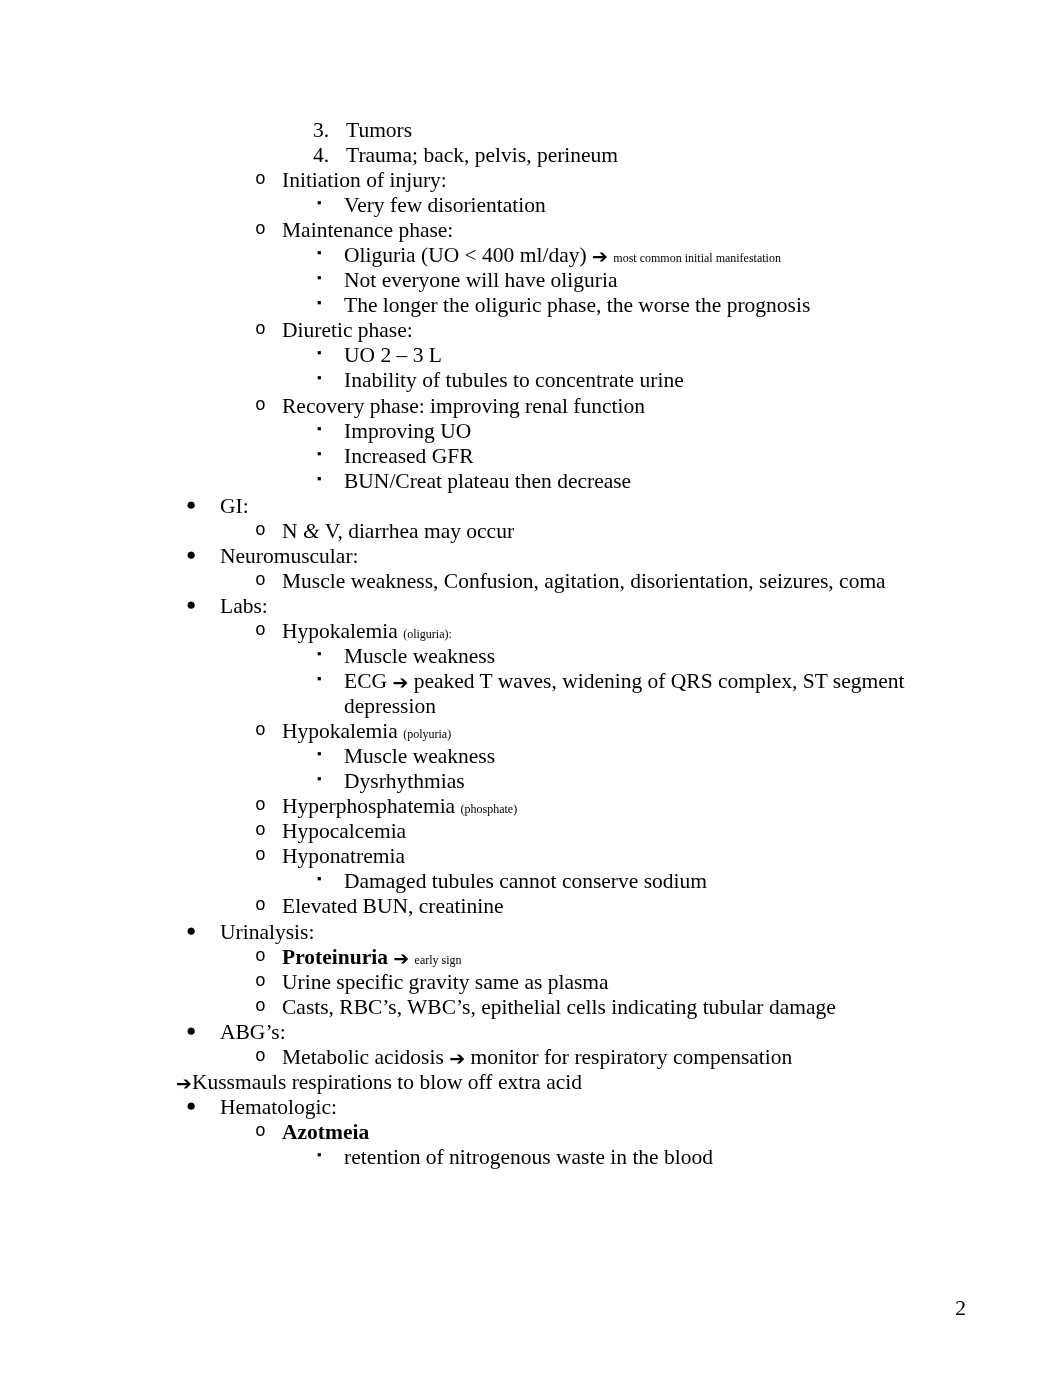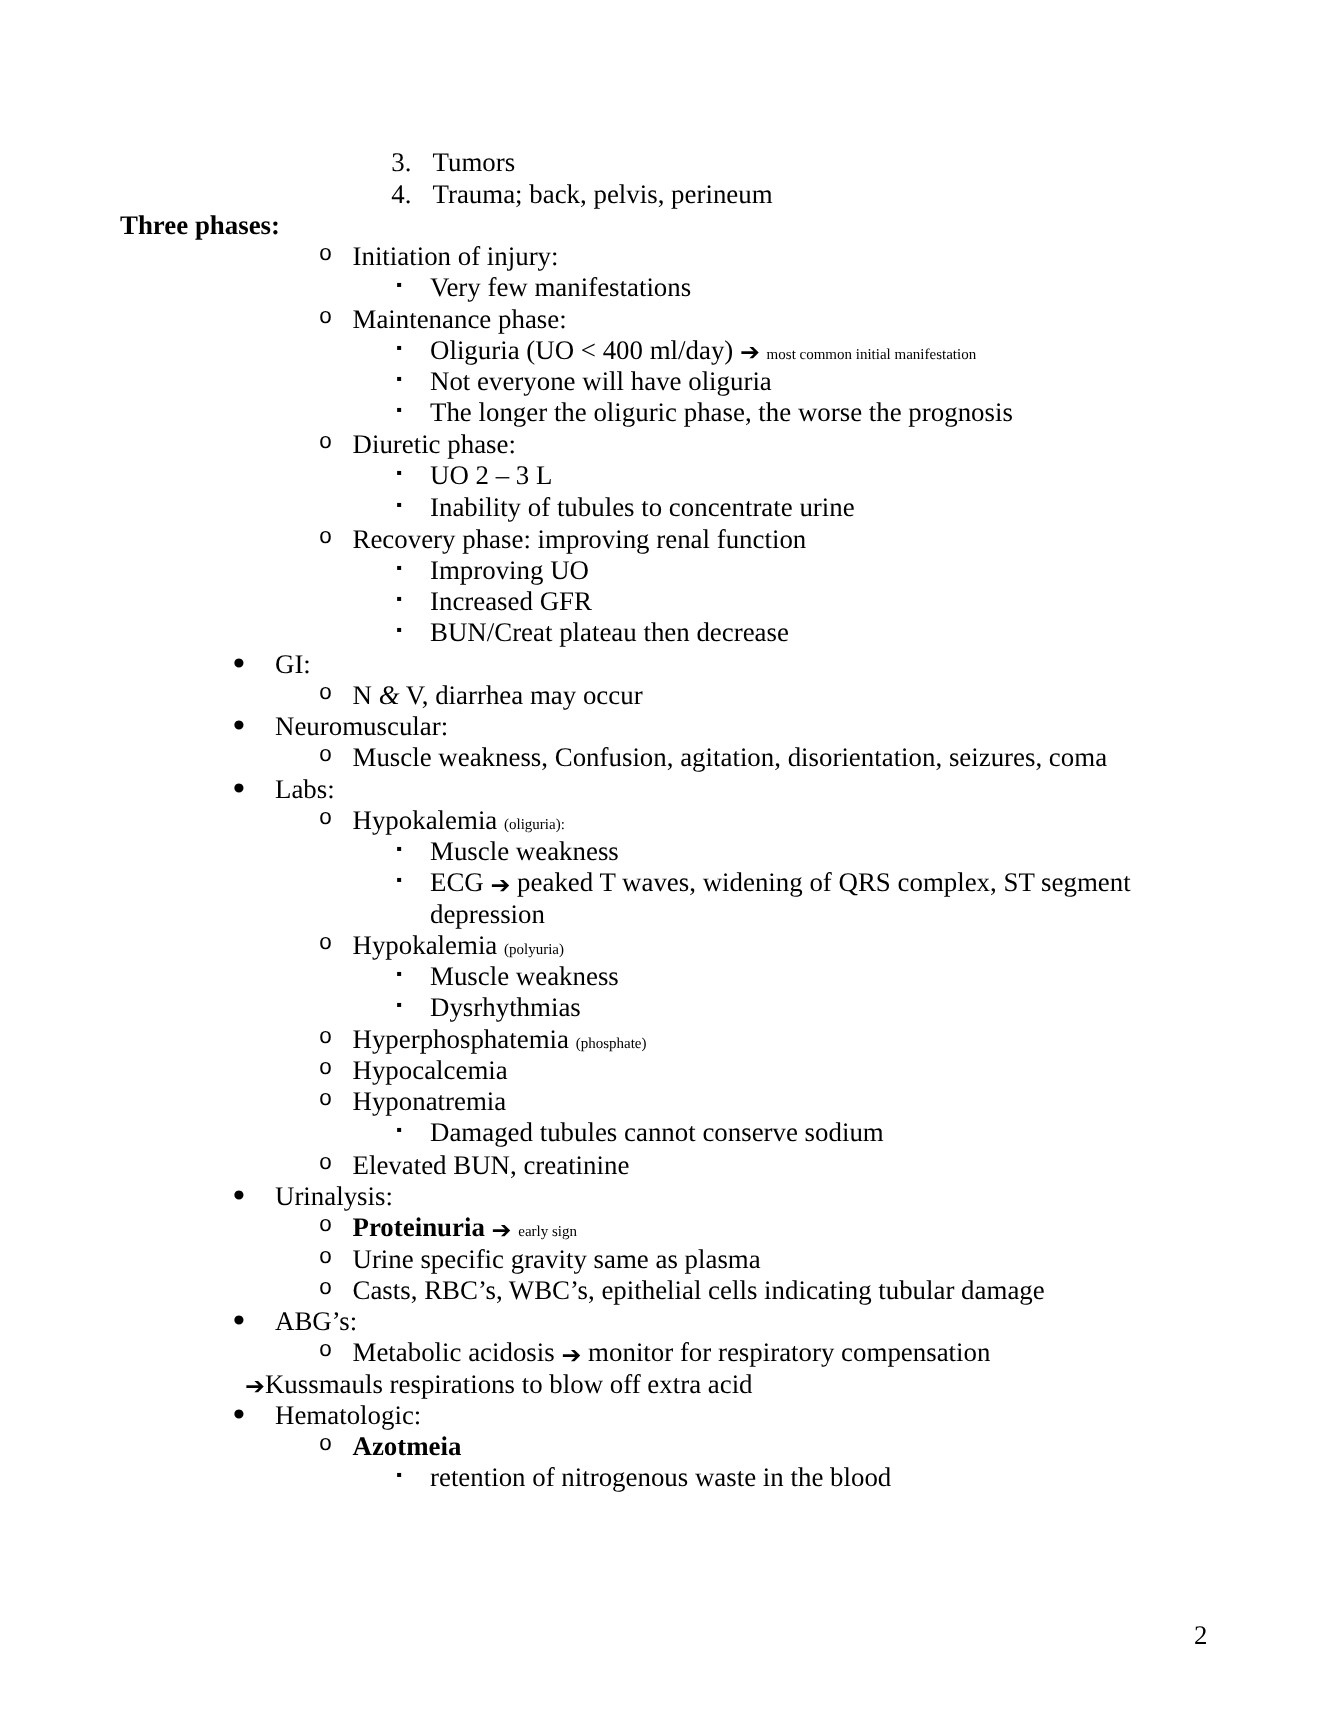--- a/index.html
+++ b/index.html
@@ -70,21 +70,21 @@
   .arrow {
     font-family: "DejaVu Sans", sans-serif;
     font-size: 19px;
     font-weight: 600;
     display: inline-block;
     transform: translateY(1px);
   }
   .amp-i { font-style: italic; }
 
   .cont-kuss {
-    margin-left: 100px;
+    margin-left: 80px;
     text-indent: 0;
   }
 
   .page-number {
     position: absolute;
     right: 96px;
     bottom: 55px;
     font-size: 21.5px;
   }
 </style>
@@ -96,29 +96,28 @@
 
     <div class="row lvl-num">
       <span class="marker">3.</span>
       <span class="txt">Tumors</span>
     </div>
     <div class="row lvl-num">
       <span class="marker">4.</span>
       <span class="txt">Trauma; back, pelvis, perineum</span>
     </div>
 
-    <div class="h-line">Three phases:</div>
 
     <div class="row lvl-o">
       <span class="marker">o</span>
       <span class="txt">Initiation of injury:</span>
     </div>
     <div class="row lvl-sq">
       <span class="marker">▪</span>
-      <span class="txt">Very few manifestations</span>
+      <span class="txt">Very few disorientation</span>
     </div>
 
     <div class="row lvl-o">
       <span class="marker">o</span>
       <span class="txt">Maintenance phase:</span>
     </div>
     <div class="row lvl-sq">
       <span class="marker">▪</span>
       <span class="txt"><span>Oliguria (UO &lt; 400 ml/day)</span> <span class="arrow">➔</span> <span class="small">most common initial manifestation</span></span>
     </div>

